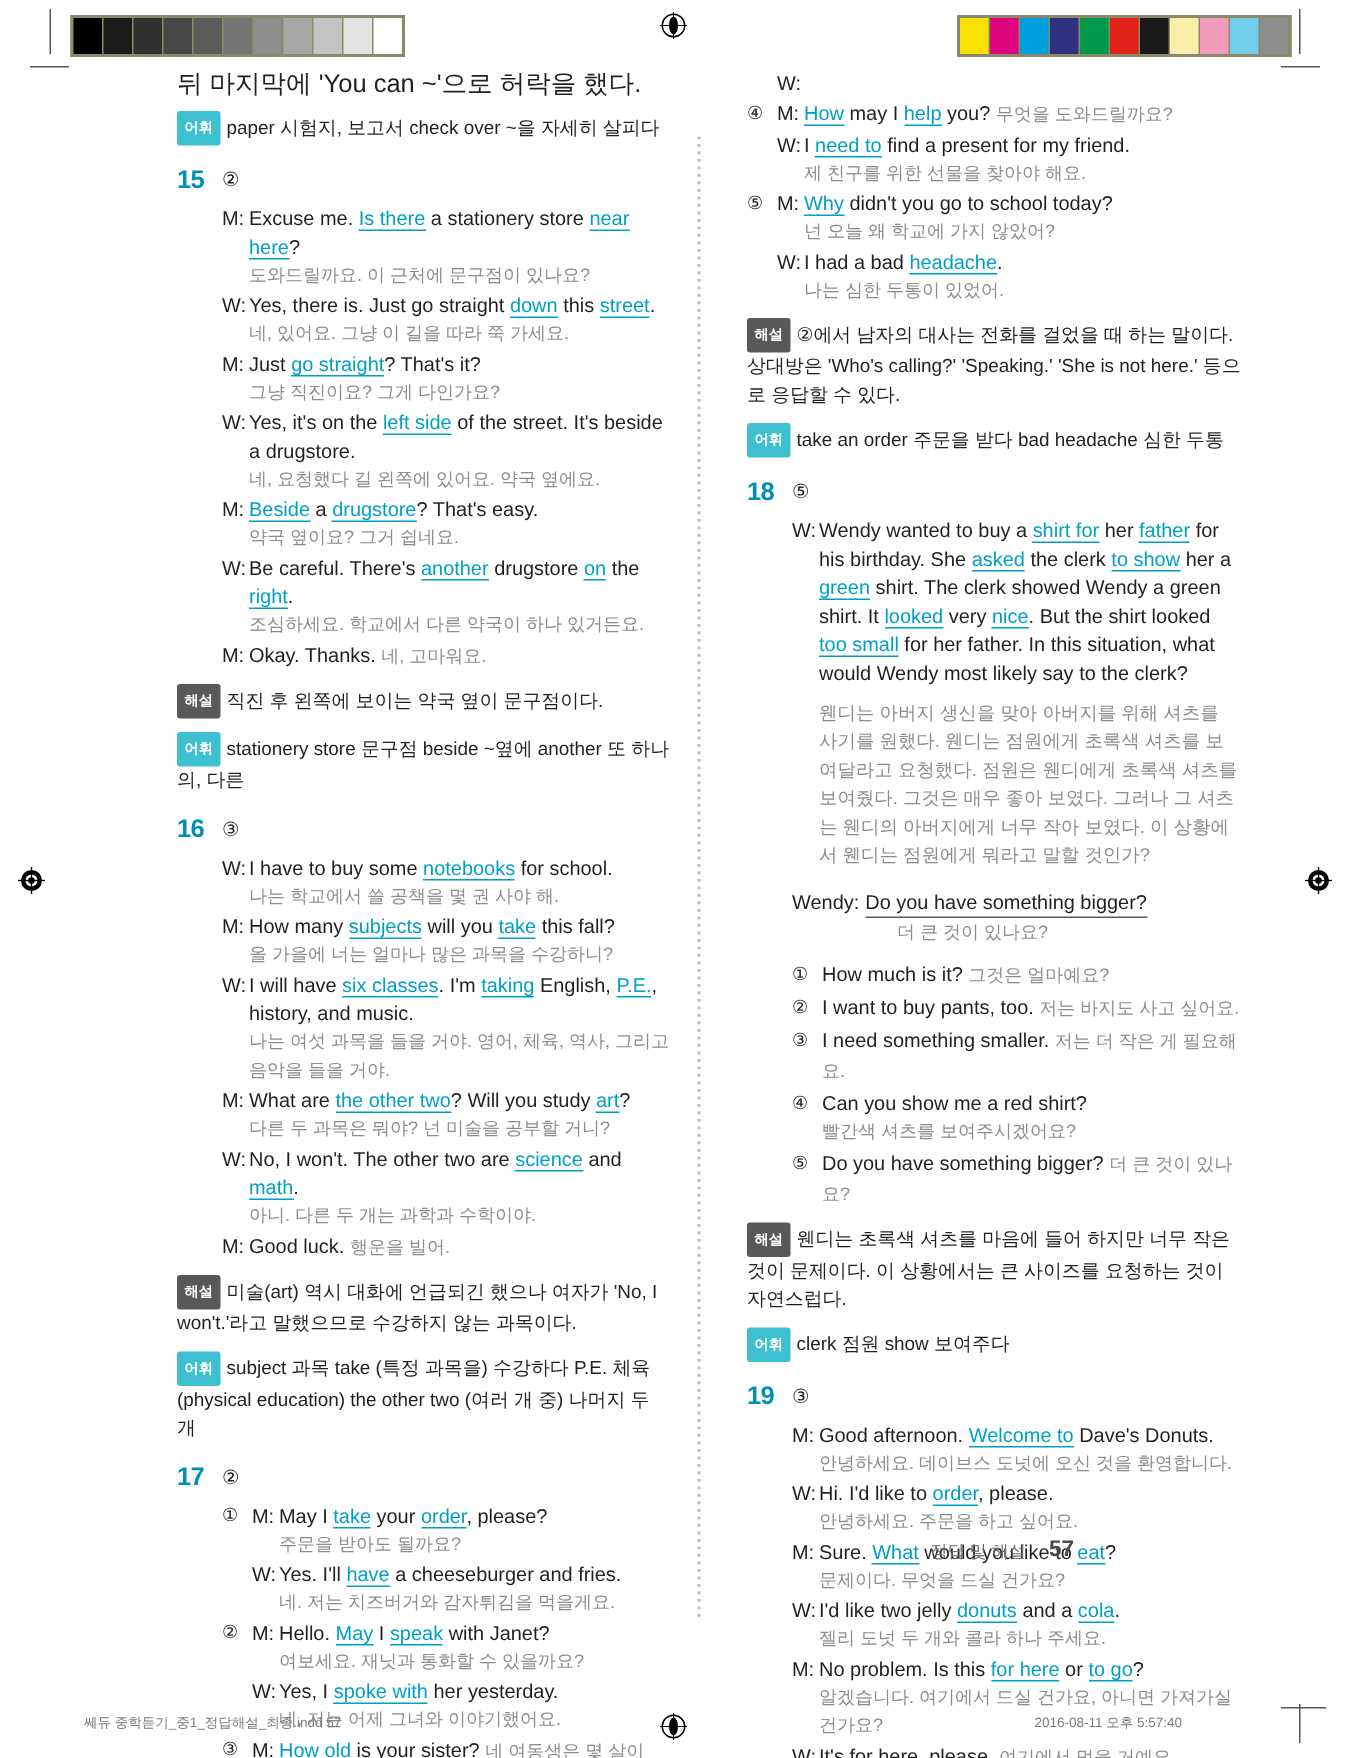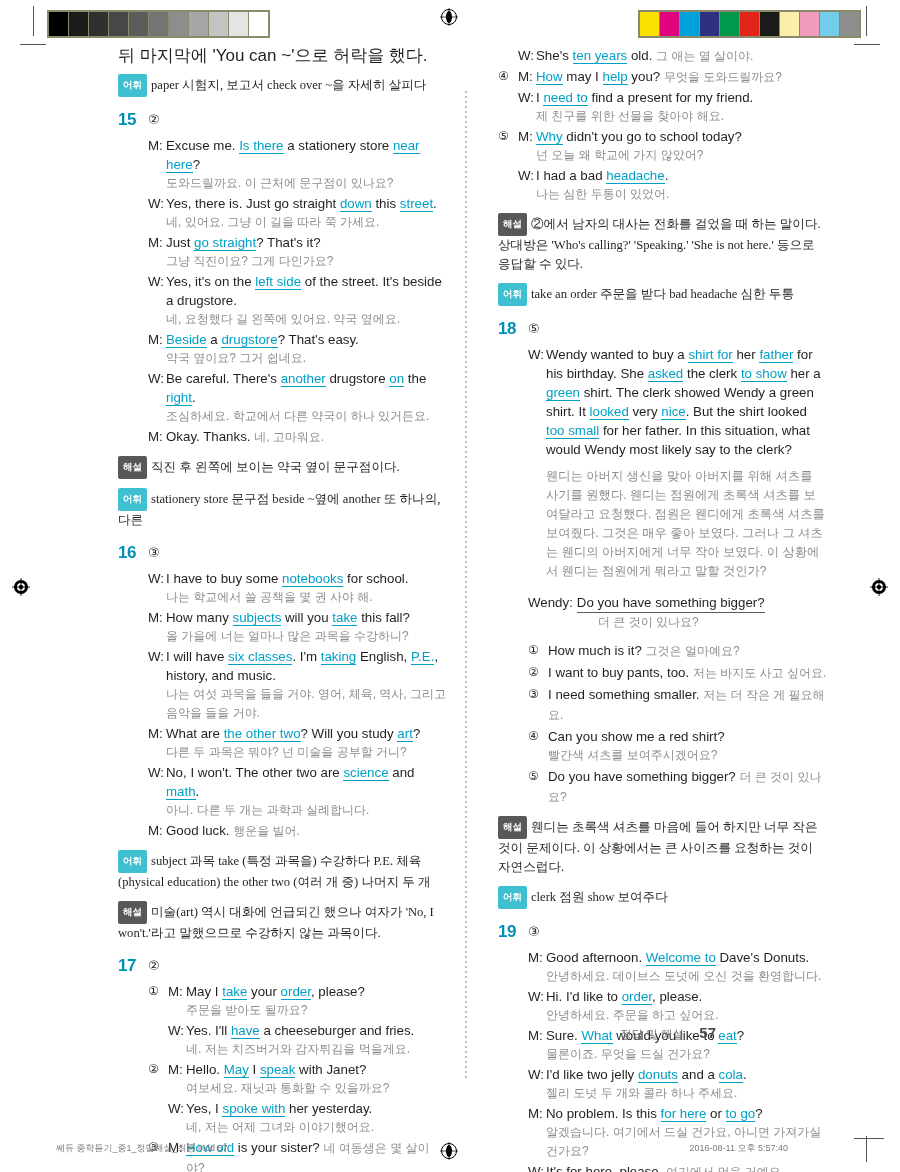--- a/index.html
+++ b/index.html
@@ -39,21 +39,21 @@
   .line{display:flex;align-items:flex-start;margin-bottom:1px;}
   .opt{width:20px;flex:none;font-size:12px;color:#231f20;line-height:19px;}
   .spk{width:18px;flex:none;font-size:13.3px;line-height:19px;}
   .txt{flex:1;font-size:13.3px;line-height:19px;}
   .kr{color:#8c8c8c;font-size:12px;}
   .en-hl{color:#00a0c6;border-bottom:1px solid #00a0c6;}
 
   .para{font-size:17px;line-height:19px;margin:0;}
   .kr-para{color:#8c8c8c;font-size:12.3px;line-height:19px;margin:8px 0 0 0;}
 
-  .badge-row{margin:9px 0 2px 0;font-size:12.6px;line-height:19px;font-family:Liberation Serif, serif;}
+  .badge-row{margin:9px 0 2px 0;font-size:12.6px;line-height:19px;}
   .badge{display:inline-block;color:#ffffff;font-size:9.5px;font-weight:bold;
          padding:2px 5px 2px 5px;border-radius:2px;vertical-align:1px;margin-right:4px;
          letter-spacing:0px;}
   .badge-sol{background:#58585b;}
   .badge-voc{background:#3fc0d0;}
   .badge-row .body{color:#231f20;}
   .voc-row .body{color:#231f20;}
 
   .opt-list{margin:10px 0 0 0;}
   .opt-list .line{margin-bottom:2px;}
@@ -208,32 +208,32 @@
           <div class="line">
             <span class="spk">W:</span>
             <span class="txt">I will have <span class="en-hl">six classes</span>. I'm <span class="en-hl">taking</span> English, <span class="en-hl">P.E.</span>, history, and music.<div class="kr">나는 여섯 과목을 들을 거야. 영어, 체육, 역사, 그리고 음악을 들을 거야.</div></span>
           </div>
           <div class="line">
             <span class="spk">M:</span>
             <span class="txt">What are <span class="en-hl">the other two</span>? Will you study <span class="en-hl">art</span>?<div class="kr">다른 두 과목은 뭐야? 넌 미술을 공부할 거니?</div></span>
           </div>
           <div class="line">
             <span class="spk">W:</span>
-            <span class="txt">No, I won't. The other two are <span class="en-hl">science</span> and <span class="en-hl">math</span>.<div class="kr">아니. 다른 두 개는 과학과 실례합니다.</div></span>
+            <span class="txt">No, I won't. The other two are <span class="en-hl">science</span> and <span class="en-hl">math</span>.<div class="kr">아니. 다른 두 개는 과학과 수학이야.</div></span>
           </div>
           <div class="line">
             <span class="spk">M:</span>
             <span class="txt">Good luck. <span class="kr">행운을 빌어.</span></span>
           </div>
         </div>
+      <div class="badge-row">
+        <span class="badge badge-sol">해설</span><span class="body">미술(art) 역시 대화에 언급되긴 했으나 여자가 'No, I won't.'라고 말했으므로 수강하지 않는 과목이다.</span>
+      </div>
       <div class="badge-row voc-row">
         <span class="badge badge-voc">어휘</span><span class="body">subject 과목 take (특정 과목을) 수강하다 P.E. 체육(physical education) the other two (여러 개 중) 나머지 두 개</span>
-      </div>
-      <div class="badge-row">
-        <span class="badge badge-sol">해설</span><span class="body">미술(art) 역시 대화에 언급되긴 했으나 여자가 'No, I won't.'라고 말했으므로 수강하지 않는 과목이다.</span>
       </div>
     </div>
 
     <div class="qblock">
       <div class="qhead">
         <span class="qnum">17</span>
         <span class="qans">②</span>
       </div>
       <div class="lines">
           <div class="line">
@@ -265,21 +265,20 @@
     </div>
 
   </div>
 
   <div class="col col-right">
 
     <div class="lines" style="margin-left:0;">
         <div class="line">
           <span class="opt"></span>
           <span class="spk">W:</span>
-          <span class="txt">She's <span class="en-hl">ten years</span> old. <span class="kr">그 애는 열 살이야.</span></span>
         </div>
         <div class="line">
           <span class="opt">④</span>
           <span class="spk">M:</span>
           <span class="txt"><span class="en-hl">How</span> may I <span class="en-hl">help</span> you? <span class="kr">무엇을 도와드릴까요?</span></span>
         </div>
         <div class="line">
           <span class="opt"></span>
           <span class="spk">W:</span>
           <span class="txt">I <span class="en-hl">need to</span> find a present for my friend.<div class="kr">제 친구를 위한 선물을 찾아야 해요.</div></span>
@@ -361,21 +360,21 @@
           <div class="line">
             <span class="spk">M:</span>
             <span class="txt">Good afternoon. <span class="en-hl">Welcome to</span> Dave's Donuts.<div class="kr">안녕하세요. 데이브스 도넛에 오신 것을 환영합니다.</div></span>
           </div>
           <div class="line">
             <span class="spk">W:</span>
             <span class="txt">Hi. I'd like to <span class="en-hl">order</span>, please.<div class="kr">안녕하세요. 주문을 하고 싶어요.</div></span>
           </div>
           <div class="line">
             <span class="spk">M:</span>
-            <span class="txt">Sure. <span class="en-hl">What</span> would you like to <span class="en-hl">eat</span>?<div class="kr">물론이죠. 무엇을 드실 건가요?</div></span>
+            <span class="txt">Sure. <span class="en-hl">What</span> would you like to <span class="en-hl">eat</span>?<div class="kr">문제이다. 무엇을 드실 건가요?</div></span>
           </div>
           <div class="line">
             <span class="spk">W:</span>
             <span class="txt">I'd like two jelly <span class="en-hl">donuts</span> and a <span class="en-hl">cola</span>.<div class="kr">젤리 도넛 두 개와 콜라 하나 주세요.</div></span>
           </div>
           <div class="line">
             <span class="spk">M:</span>
             <span class="txt">No problem. Is this <span class="en-hl">for here</span> or <span class="en-hl">to go</span>?<div class="kr">알겠습니다. 여기에서 드실 건가요, 아니면 가져가실 건가요?</div></span>
           </div>
           <div class="line">

